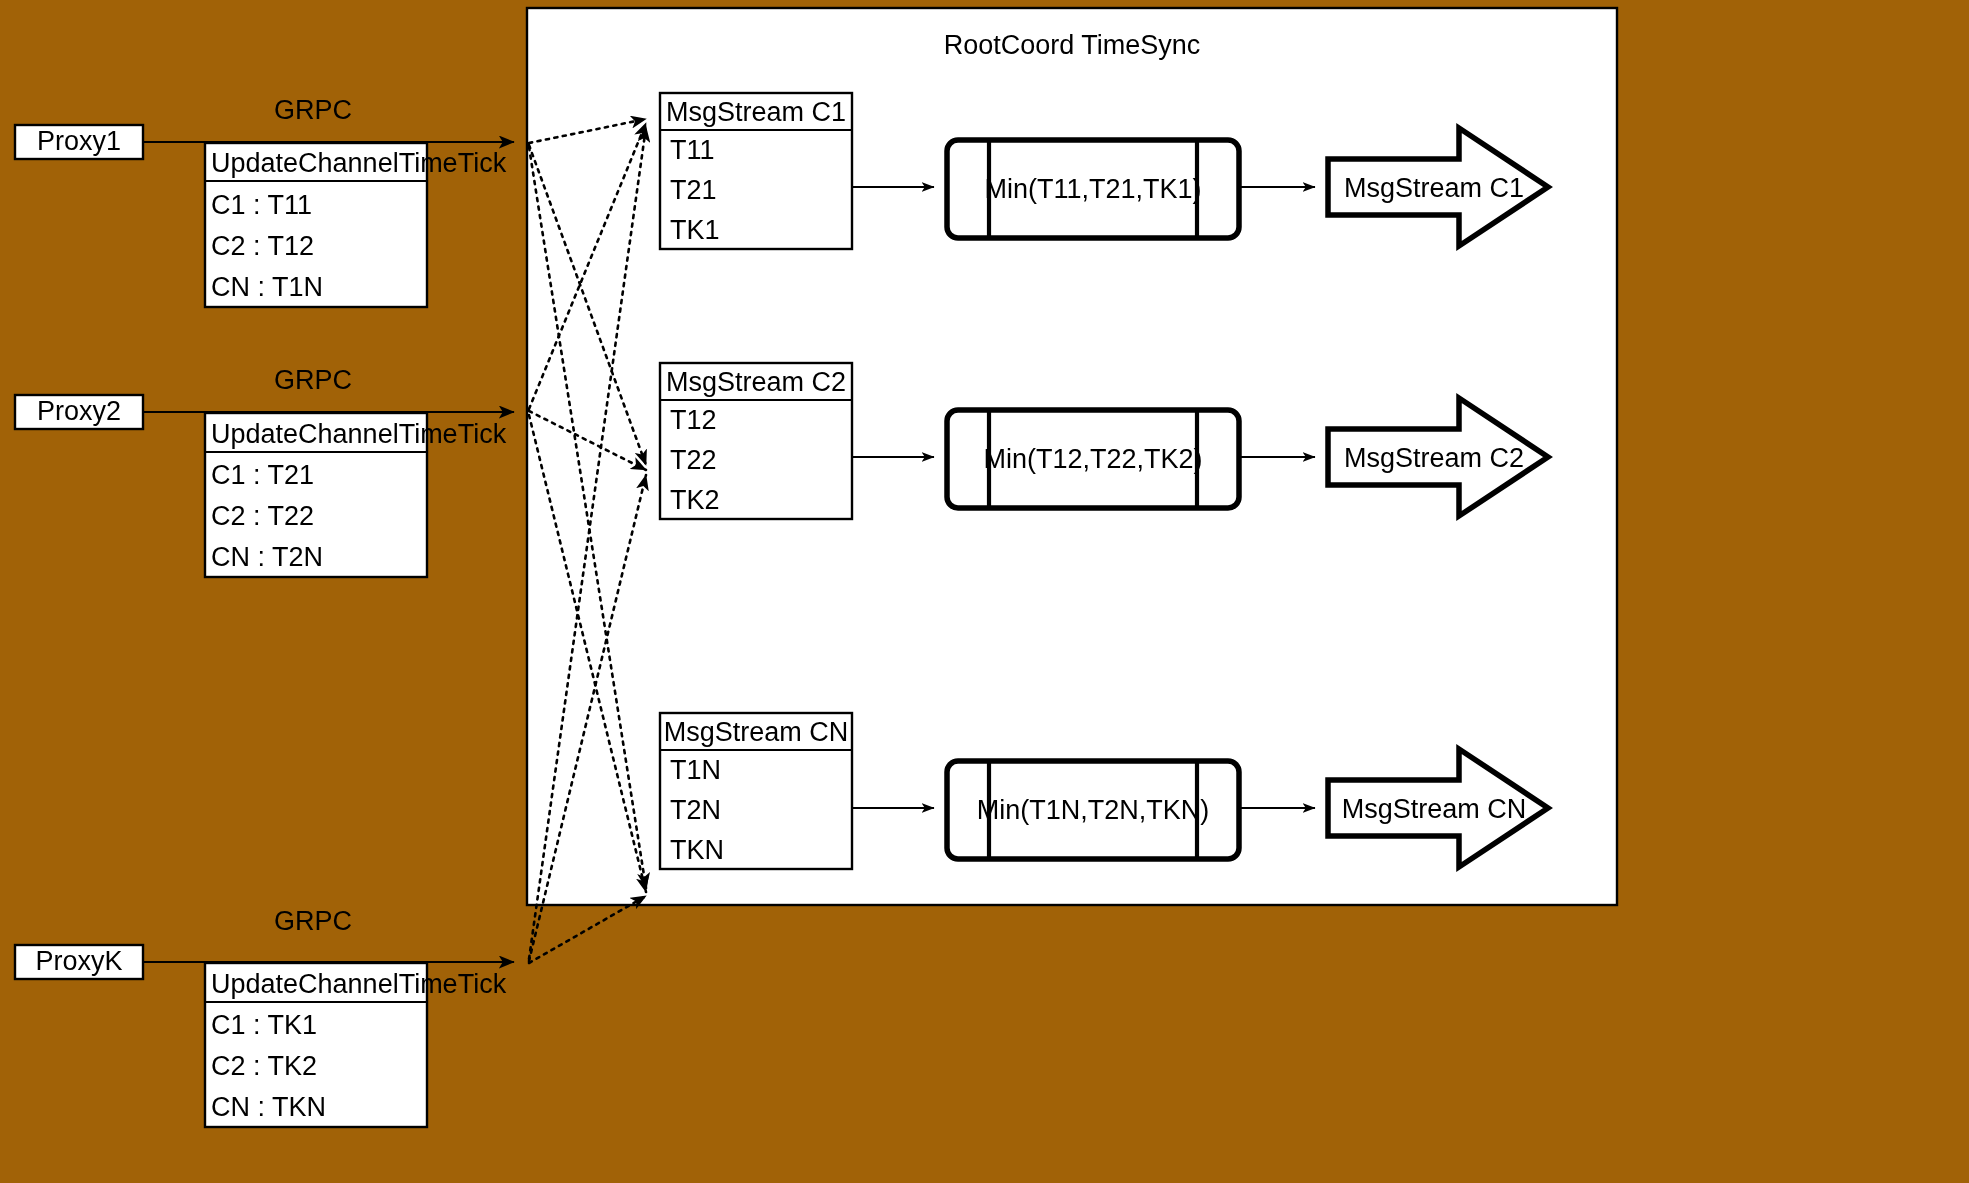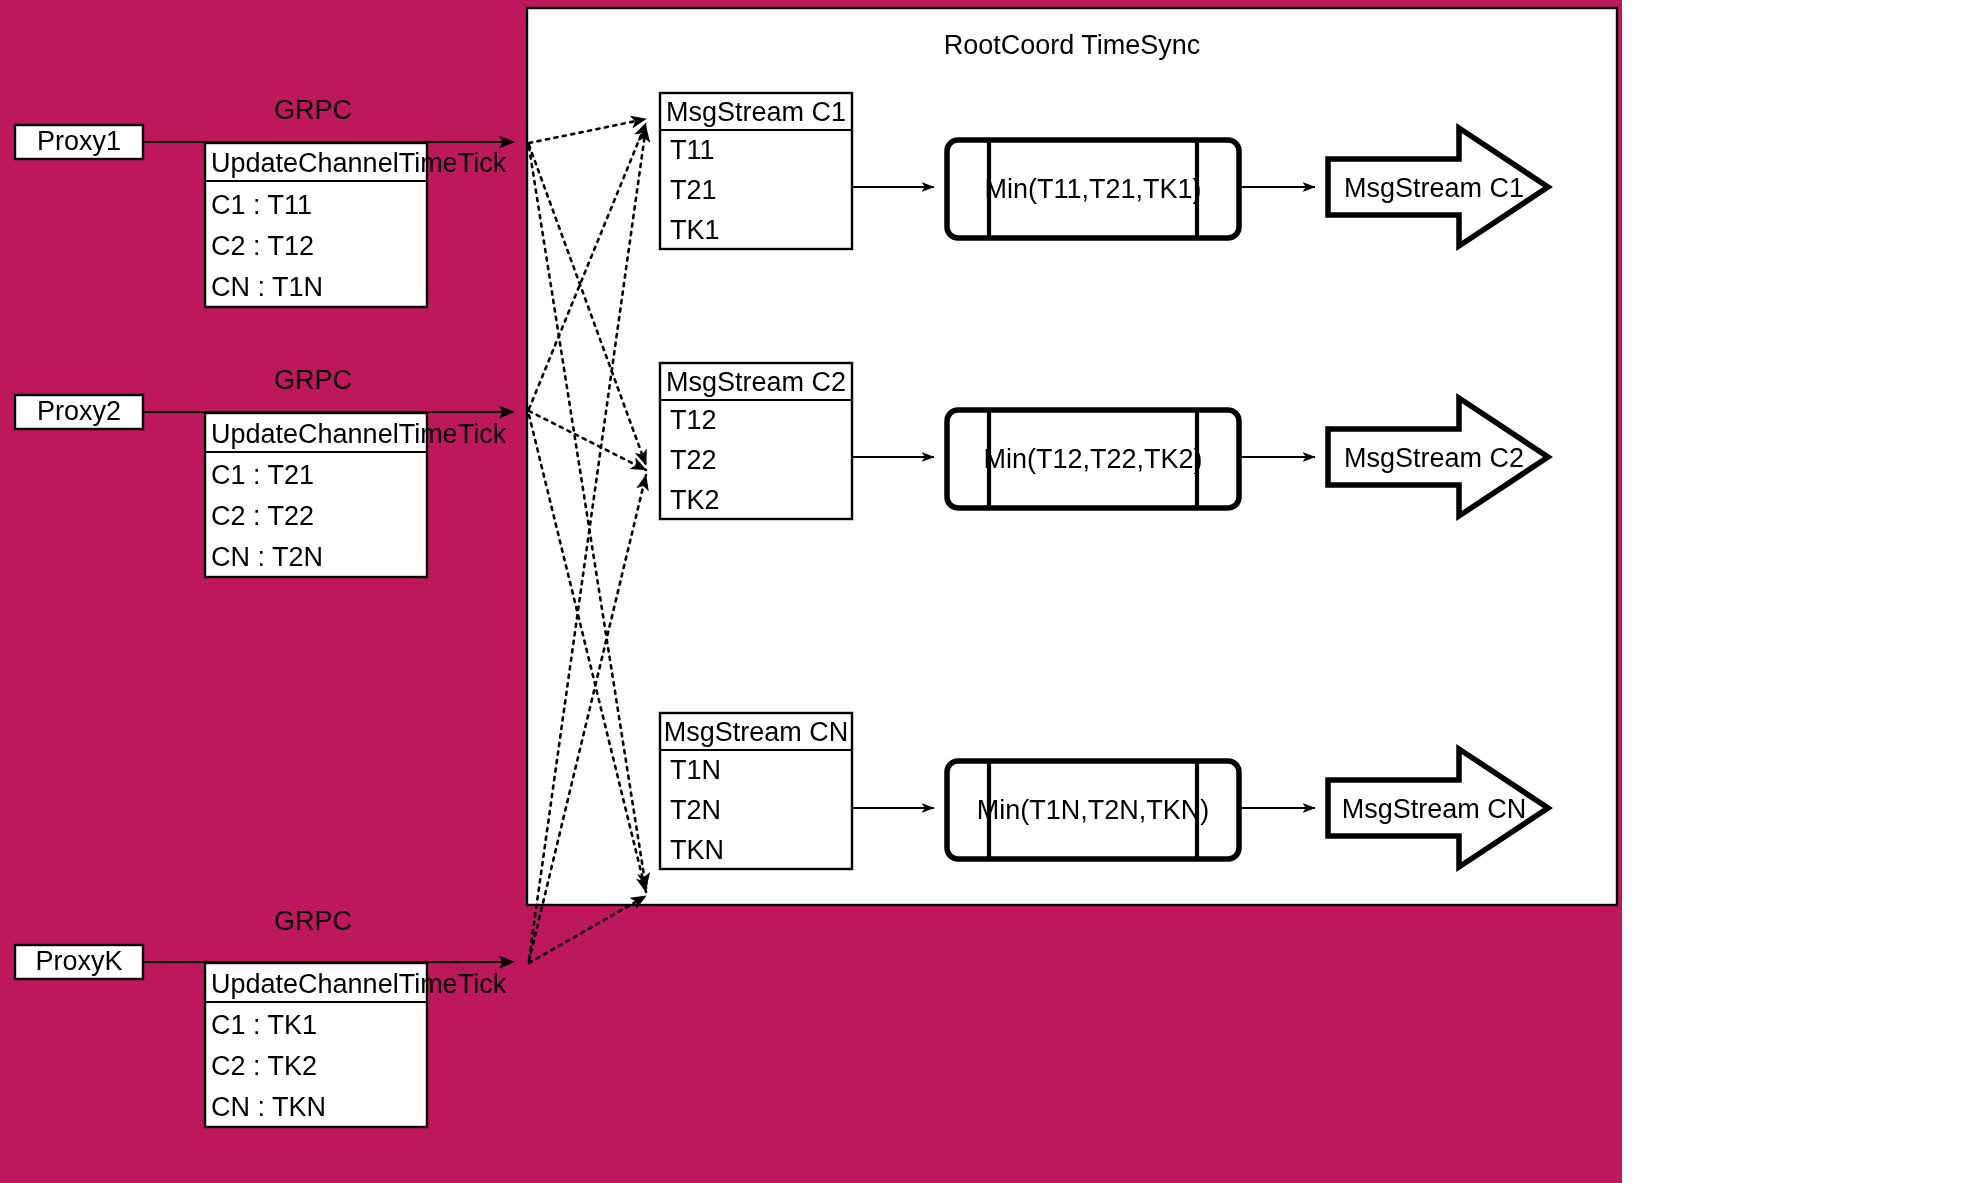--- a/index.html
+++ b/index.html
@@ -1,17 +1,17 @@
 <!DOCTYPE html>
 <html><head>
 <meta charset="utf-8">
 <style>
   html,body{margin:0;padding:0;background:#ffffff;}
   body{font-family:"Liberation Sans",sans-serif;}
-  #stage{position:relative;width:1622px;height:1183px;background:#be185d;overflow:hidden;}
+  #stage{position:relative;width:1969px;height:1183px;background:#a16207;overflow:hidden;}
   svg{display:block;}
   .lbl{font-family:"Liberation Sans",sans-serif;fill:#000000;}
   .t-title{font-size:27px;}
   .t-box{font-size:27px;}
   .t-grpc{font-size:27px;}
   .t-row{font-size:27px;}
   .t-min{font-size:27px;}
   .t-arrow{font-size:27px;}
   .stroke-thin{fill:none;stroke:#000000;stroke-width:2.2;}
   .stroke-box{fill:#ffffff;stroke:#000000;stroke-width:2.4;}

